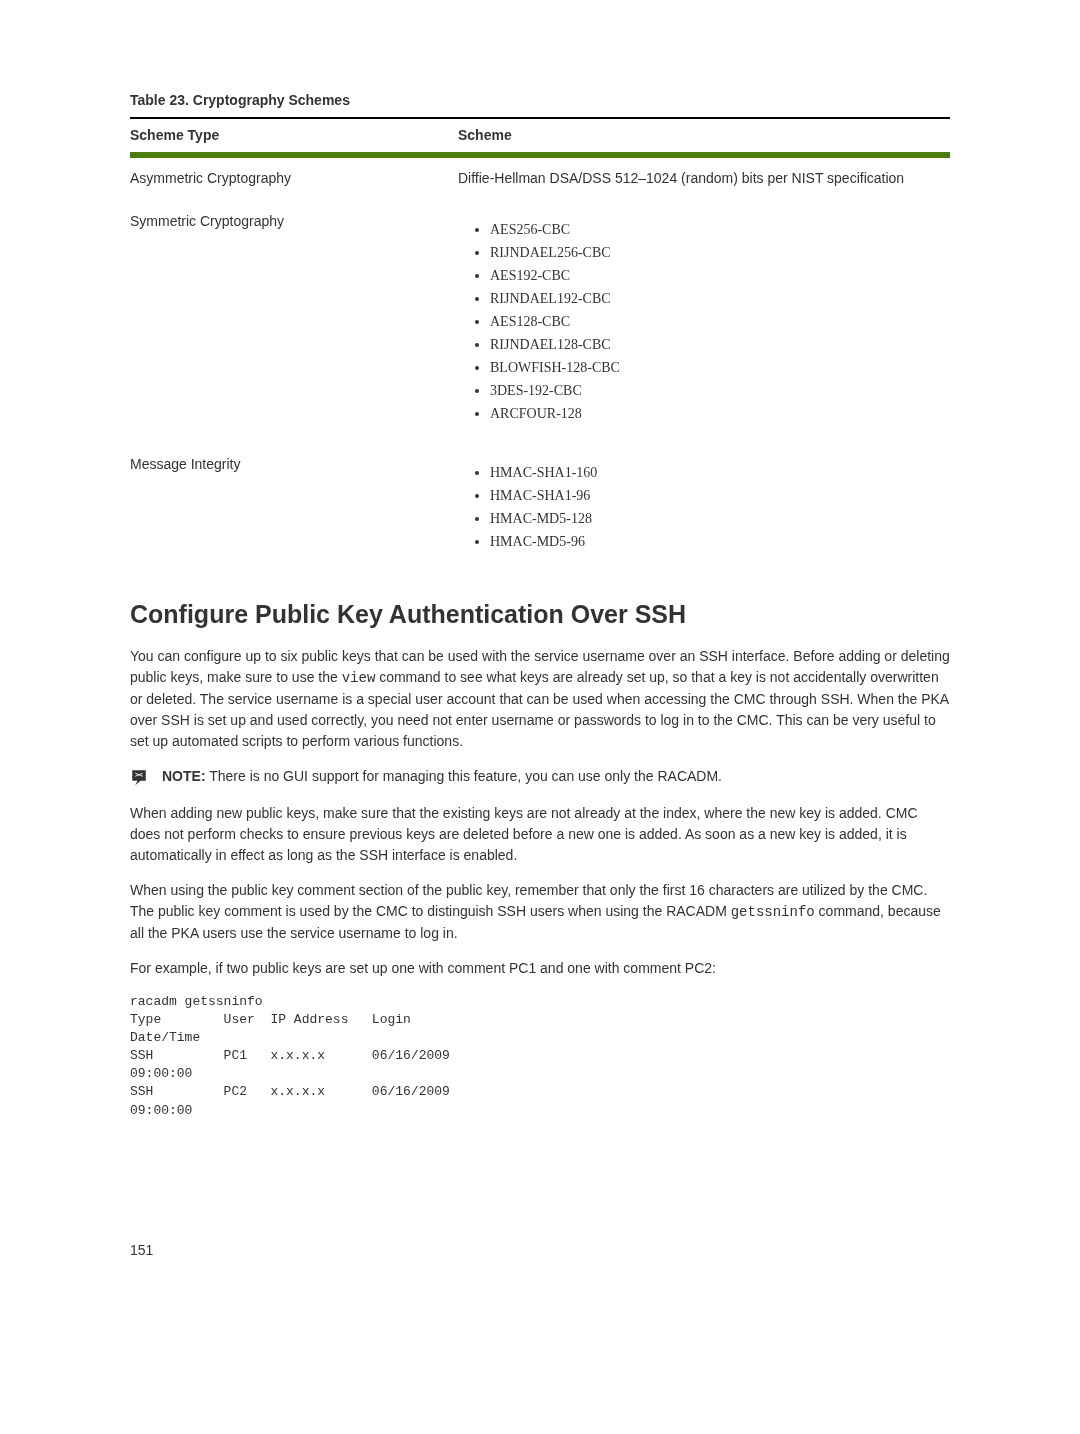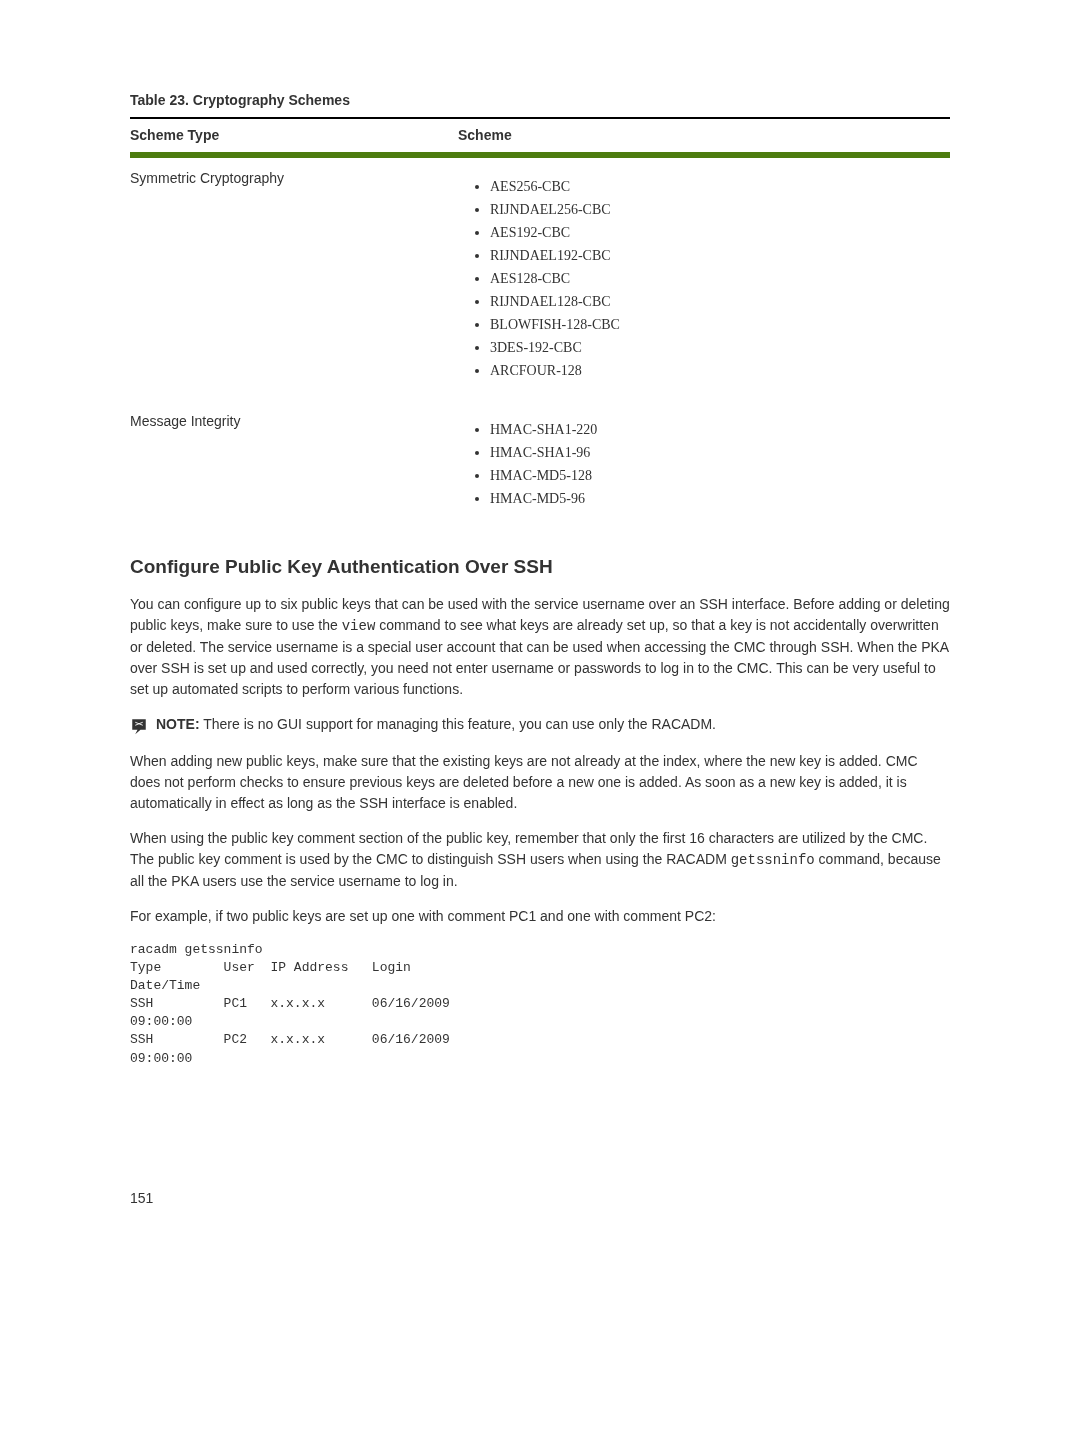--- a/index.html
+++ b/index.html
@@ -37,36 +37,36 @@
   }
   ul.scheme-list {
     margin: 8px;
     padding-left: 24px;
     font-family: Liberation Serif, serif;
   }
   ul.scheme-list li {
     margin-bottom: 2px;
   }
   h2.section {
-    font-size: 19px;
+    font-size: 25px;
     font-weight: bold;
     margin-top: 18px;
     margin-bottom: 12px;
   }
   p {
     margin: 0 0 14px 0;
     font-size: 14px;
   }
   .mono {
     font-family: "Courier New", Courier, monospace;
   }
   .note-row {
     display: flex;
-    align-items: flex-end;
-    gap: 8px;
+    align-items: center;
+    gap: 14px;
     margin: 10px 0 16px 0;
   }
   .note-icon {
     width: 18px;
     height: 18px;
     flex-shrink: 0;
     position: relative;
     margin-top: 2px;
   }
   .note-icon svg {
@@ -106,40 +106,44 @@
       <col class="col2">
     </colgroup>
   <thead>
     <tr>
       <th>Scheme Type</th>
       <th>Scheme</th>
     </tr>
   </thead>
   <tbody>
     <tr>
+      <td>Asymmetric Cryptography</td>
+      <td>Diffie-Hellman DSA/DSS 512–1024 (random) bits per NIST specification</td>
+    </tr>
+    <tr>
       <td>Symmetric Cryptography</td>
       <td>
         <ul class="scheme-list">
           <li>AES256-CBC</li>
           <li>RIJNDAEL256-CBC</li>
           <li>AES192-CBC</li>
           <li>RIJNDAEL192-CBC</li>
           <li>AES128-CBC</li>
           <li>RIJNDAEL128-CBC</li>
           <li>BLOWFISH-128-CBC</li>
           <li>3DES-192-CBC</li>
           <li>ARCFOUR-128</li>
         </ul>
       </td>
     </tr>
     <tr>
       <td>Message Integrity</td>
       <td>
         <ul class="scheme-list">
-          <li>HMAC-SHA1-220</li>
+          <li>HMAC-SHA1-160</li>
           <li>HMAC-SHA1-96</li>
           <li>HMAC-MD5-128</li>
           <li>HMAC-MD5-96</li>
         </ul>
       </td>
     </tr>
   </tbody>
 </table>
 
 <h2 class="section">Configure Public Key Authentication Over SSH</h2>

